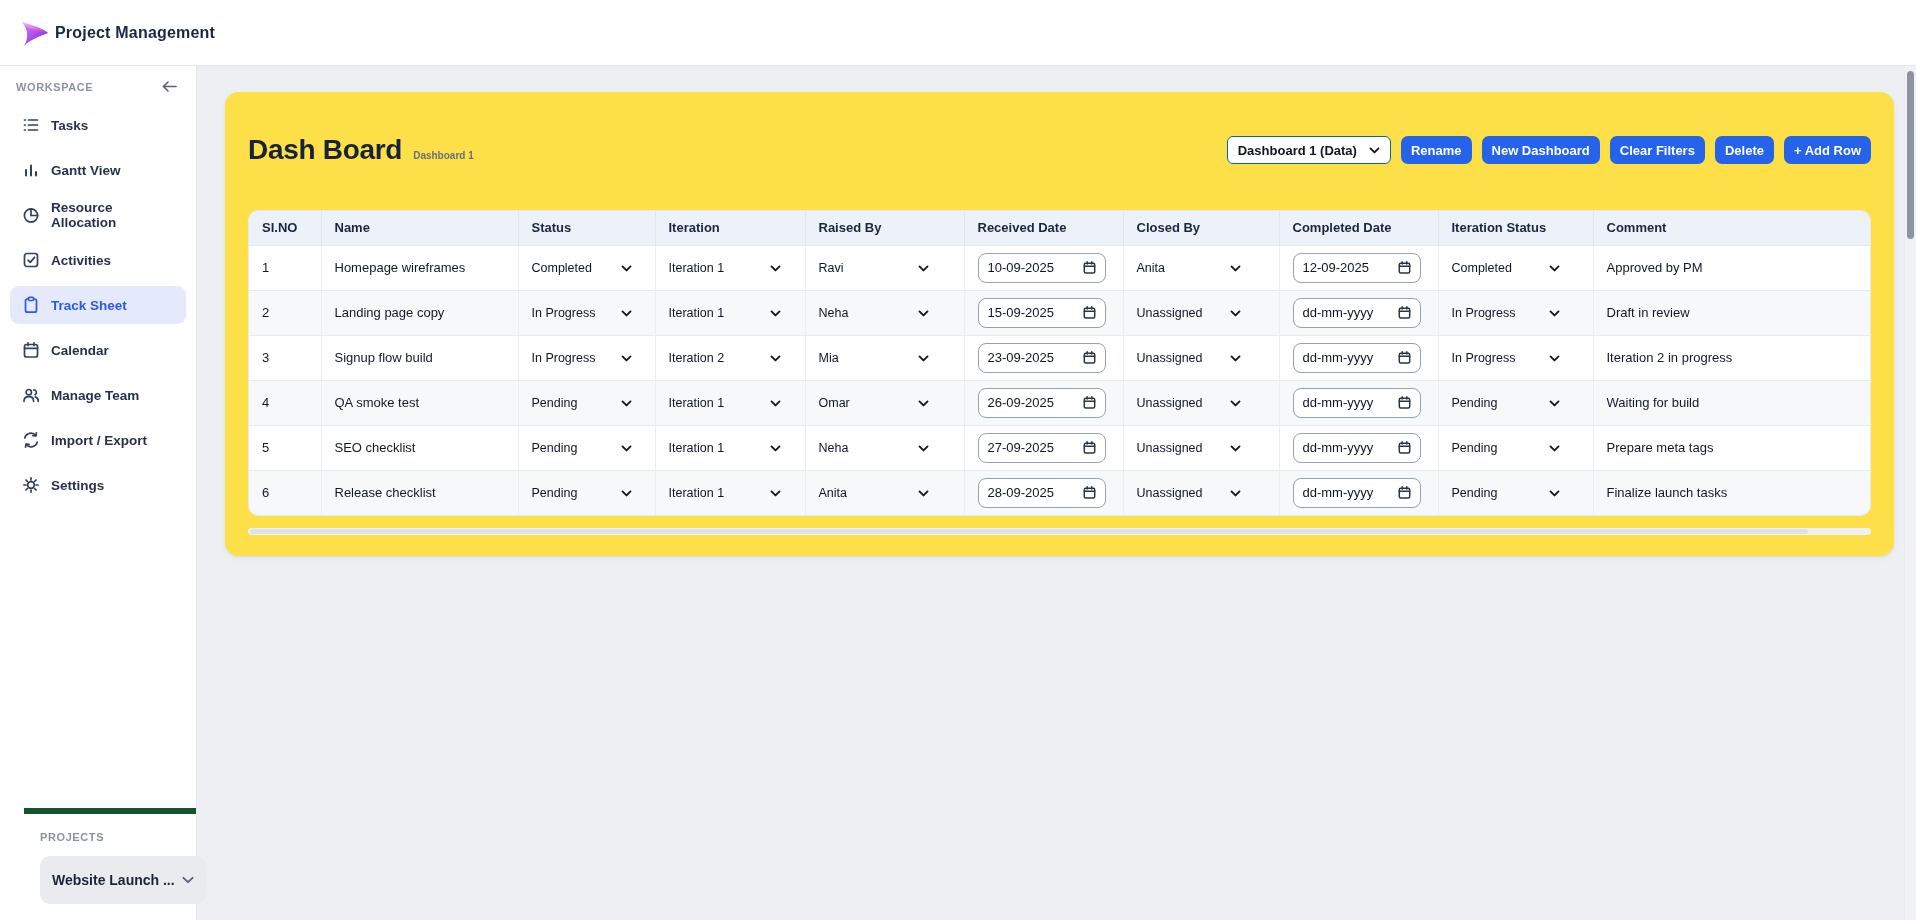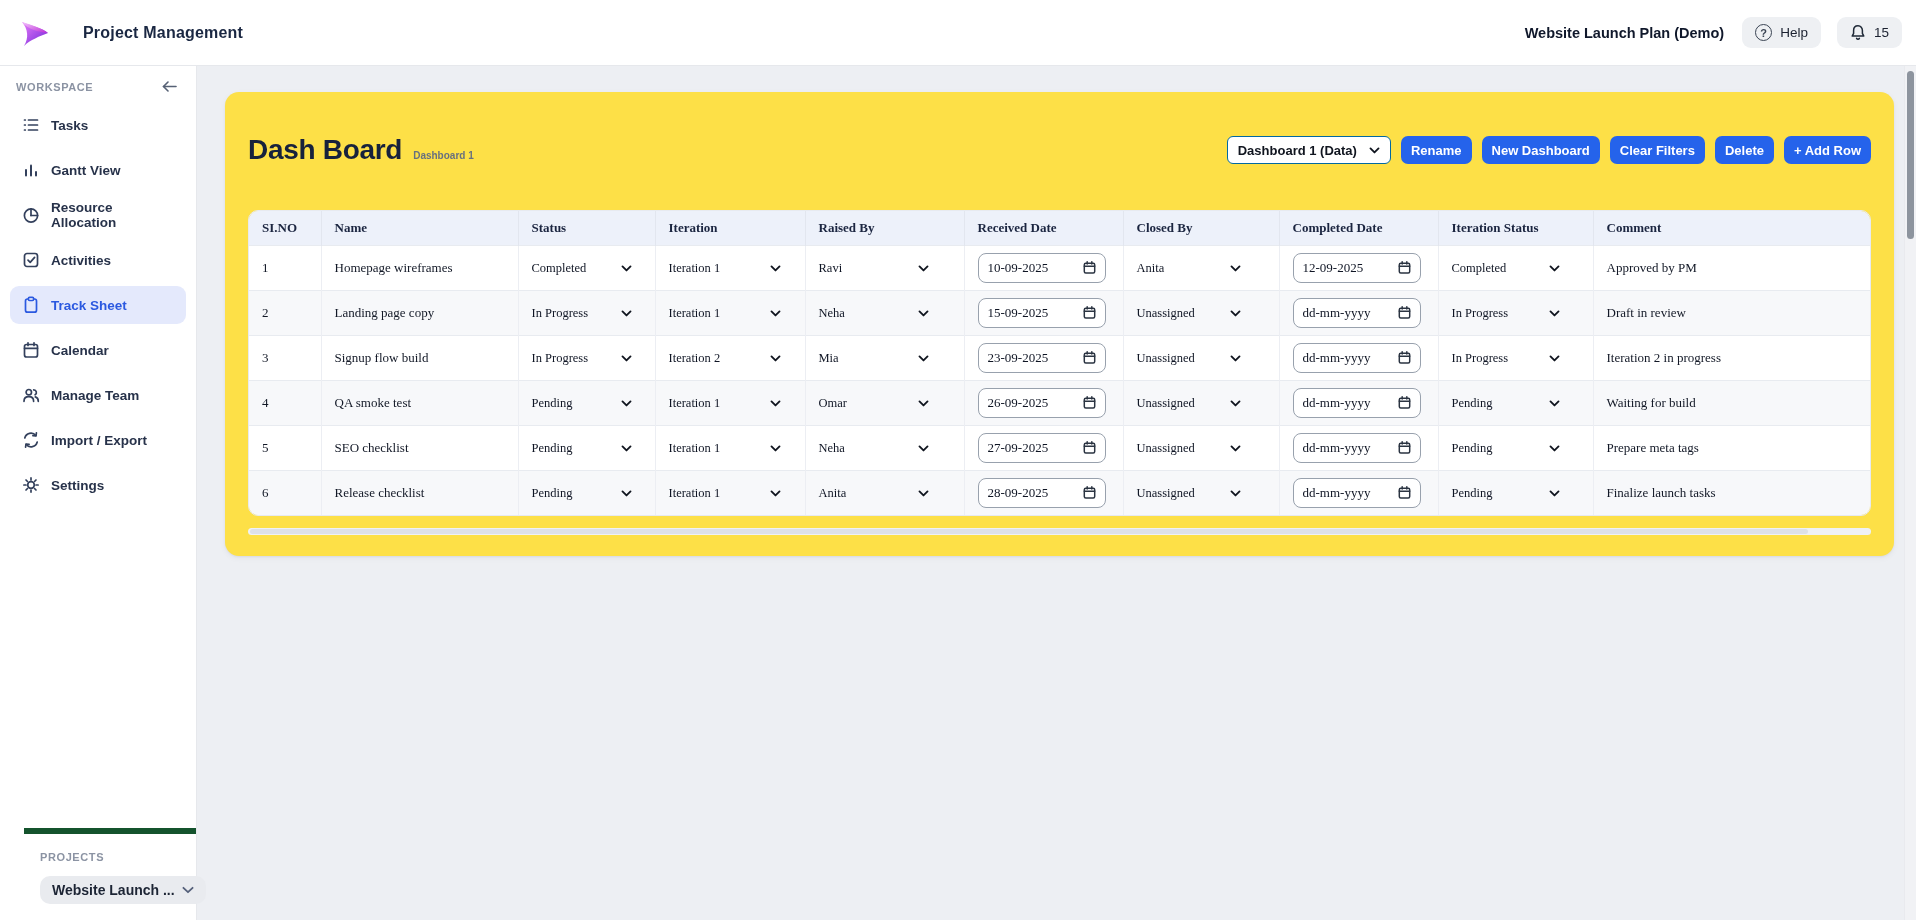--- a/index.html
+++ b/index.html
@@ -10,21 +10,21 @@
     width:1916px; height:920px; overflow:hidden;
     color:#1b2540;
   }
   .app { width:1916px; height:920px; display:flex; flex-direction:column; position:relative; background:#edeff3; }
 
   
   .topbar {
     flex:0 0 66px; height:66px; background:#fff; border-bottom:1px solid #e6e8ec;
     display:flex; align-items:center; justify-content:space-between; padding:0 14px 0 18px;
   }
-  .brand { display:flex; align-items:center; gap:31px; }
+  .brand { display:flex; align-items:center; gap:3px; }
   .app-title { font-size:16px; font-weight:700; color:#1a2742; letter-spacing:.2px; }
   .topbar-right { display:flex; align-items:center; gap:16px; }
   .project-name { font-weight:700; font-size:14.5px; color:#10182b; margin-right:2px; }
   .pill {
     display:inline-flex; align-items:center; gap:8px; background:#eef0f3; border:none;
     border-radius:9px; padding:0 13px; height:31px; font-size:13.5px; color:#1b2130;
     font-family:inherit; cursor:pointer;
   }
   .q-circle {
     width:17px; height:17px; border:1.5px solid #3a4453; border-radius:50%;
@@ -47,21 +47,21 @@
   .nav-item {
     display:flex; align-items:center; gap:11px; height:38px; border-radius:9px;
     padding:0 12px; font-size:13.5px; font-weight:700; color:#27324a; cursor:pointer;
   }
   .nav-item svg { flex:0 0 auto; stroke:#33405c; }
   .nav-item.active { background:#e4e9fc; color:#2b59e0;align-items:center; }
   .nav-item.active svg { stroke:#2b59e0; }
   .side-spacer { flex:1; }
   .projects-sec { border-top:6px solid #14532d; padding:13px 14px 4px 16px;margin-left:24px; }
   .proj-pill {
-    margin-top:11px; width:166px; height:28px; background:#e9ebef; border:none; border-radius:10px;
+    margin-top:11px; width:166px; height:48px; background:#e9ebef; border:none; border-radius:10px;
     display:flex; align-items:center; justify-content:space-between; padding:0 12px;
     font-weight:700; font-size:14px; color:#1c2434; font-family:inherit; cursor:pointer;
   }
 
   
   .main { flex:1; padding:26px 22px 0 28px; min-width:0; }
   .card {
     background:#fde047; border-radius:14px; height:464px;
     box-shadow:0 1px 2px rgba(16,24,40,.05), 0 2px 6px rgba(16,24,40,.05);
     padding:42px 23px 20px;
@@ -76,21 +76,21 @@
     display:inline-flex; align-items:center; gap:12px; padding:0 10px;
     font-size:13px; font-weight:600; color:#10151f; cursor:pointer;
   }
   .btn {
     height:28px; background:#2563eb; color:#fff; border:none; border-radius:7px;
     font-weight:700; font-size:13px; padding:0 10px; font-family:inherit; cursor:pointer;
   }
 
   
   .table-wrap { border:1px solid #e7eaf0; border-radius:10px; overflow:hidden; }
-  table { width:100%; border-collapse:collapse; table-layout:fixed;font-family:Liberation Serif, serif; }
+  table { width:100%; border-collapse:collapse; table-layout:fixed; }
   thead th {
     background:#edf1fa; text-align:left; font-size:13px; font-weight:700; color:#1b2540;
     height:34px; padding:0 13px; border-right:1px solid #e2e6ef;
   }
   thead th:last-child { border-right:none; }
   tbody td {
     height:45px; padding:0 13px; font-size:13px; color:#121826;
     border-top:1px solid #e8ebf0; border-right:1px solid #eceef3; background:#fff;
   }
   tbody td:last-child { border-right:none; }
@@ -130,34 +130,20 @@
           </linearGradient>
           <linearGradient id="lg2" x1="0" y1="0" x2="1" y2="1">
             <stop offset="0" stop-color="#f5d0fe"></stop>
               <stop offset="1" stop-color="#c026d3"></stop>
           </linearGradient>
         </defs>
         <path d="M4 6 C14 10 25 12 30 17 C22 20 12 24 6 30 C11 22 10 13 4 6 Z" fill="url(#lg1)"></path>
         <path d="M4 6 C14 9 23 12 30 17 C20 16 9 13 4 6 Z" fill="url(#lg2)" opacity=".9"></path>
       </svg>
       <span class="app-title">Project Management</span>
-    </div>
-    <div class="topbar-right">
-      <span class="project-name">Website Launch Plan (Demo)</span>
-      <button class="pill">
-        <span class="q-circle">?</span>
-        <span>Help</span>
-      </button>
-      <button class="pill">
-        <svg width="16" height="17" viewBox="0 0 16 17" fill="none" stroke="#1f2937" stroke-width="1.5" stroke-linecap="round" stroke-linejoin="round">
-          <path d="M8 1.8 C5.2 1.8 3.6 3.9 3.6 6.6 V9.4 L2.2 12.1 H13.8 L12.4 9.4 V6.6 C12.4 3.9 10.8 1.8 8 1.8 Z"></path>
-          <path d="M6.6 14.4 a1.6 1.6 0 0 0 2.8 0"></path>
-        </svg>
-        <span>15</span>
-      </button>
     </div>
   </header>
 
   <div class="body">
 
     <aside class="sidebar">
       <div class="ws-row">
         <span class="section-label">WORKSPACE</span>
         <span class="collapse-btn">
           <svg width="16" height="11" viewBox="0 0 16 11" fill="none" stroke="#566175" stroke-width="1.6" stroke-linecap="round" stroke-linejoin="round">

